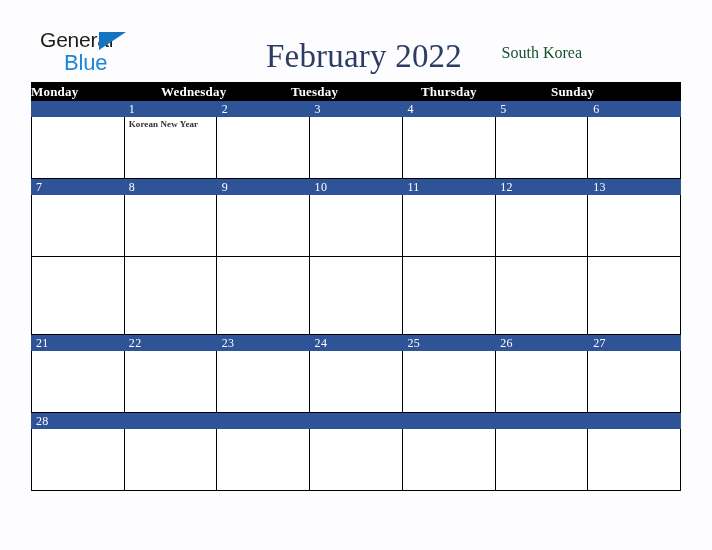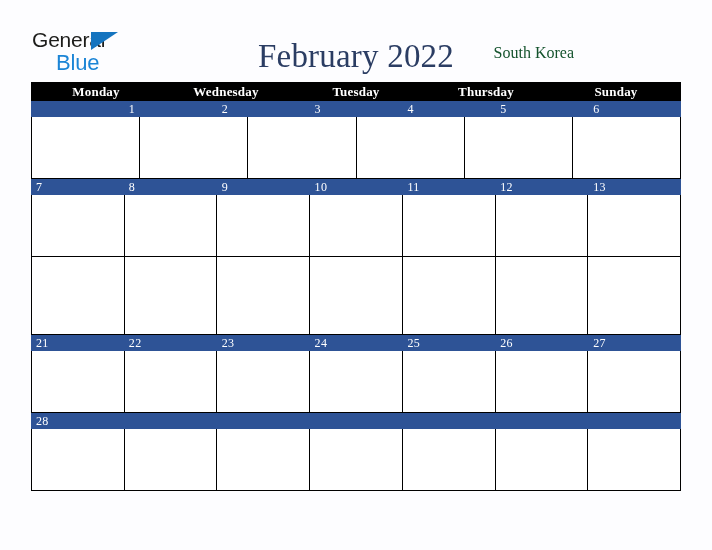--- a/index.html
+++ b/index.html
@@ -18,21 +18,21 @@
   .page {
     position: relative;
     width: 712px;
     height: 550px;
     background: #fdfdff;
   }
 
   
   .header {
     position: absolute;
-    left: 0;
+    left: 8px;
     top: 0;
     width: 608px;
     height: 80px;
   }
 
   .logo {
     position: absolute;
     left: 32px;
     top: 28px;
     width: 150px;
@@ -103,21 +103,21 @@
     width: 650px;
   }
 
   .weekhead {
     display: flex;
     background: #000000;
     height: 19px;
   }
   .weekhead .wh {
     flex: 1 1 0;
-    text-align: center;
+    text-align: left;
     color: #ffffff;
     font-family: "Liberation Serif", serif;
     font-size: 13px;
     font-weight: bold;
     line-height: 19px;
     letter-spacing: 0.2px;
   }
 
   .week {
     position: relative;
@@ -214,20 +214,23 @@
       <div class="wh">Wednesday</div>
       <div class="wh">Tuesday</div>
       <div class="wh">Thursday</div>
       <div class="wh">Sunday</div>
     </div>
 
     <div class="week">
       <div class="cells">
         <div class="cell"></div>
         <div class="cell">
+          <div class="event">Korean New Year</div>
+        </div>
+        <div class="cell">
           <div class="event"></div>
         </div>
         <div class="cell">
           <div class="event"></div>
         </div>
         <div class="cell">
           <div class="event"></div>
         </div>
         <div class="cell">
           <div class="event"></div>

